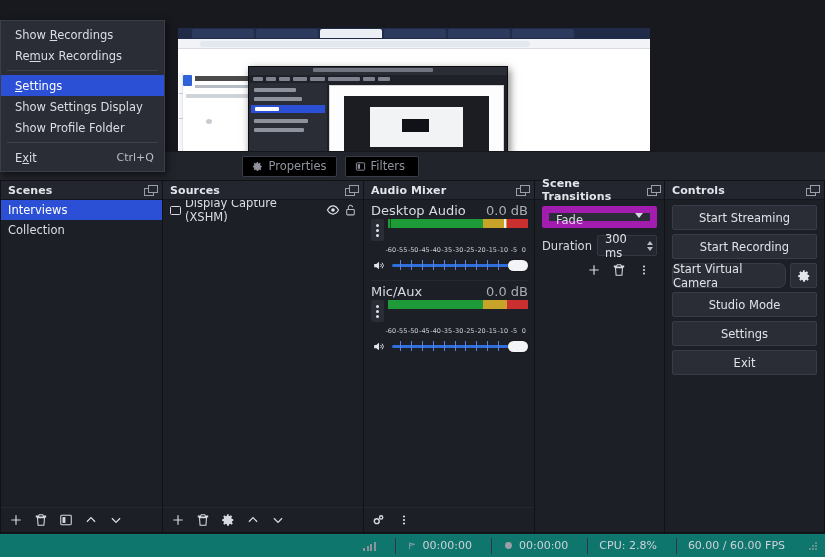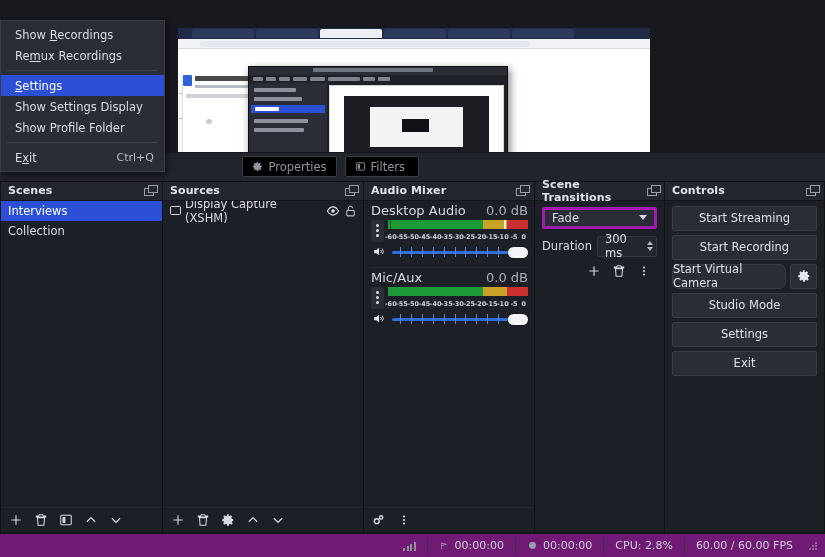--- a/index.html
+++ b/index.html
@@ -146,36 +146,36 @@
   .mx-db { color:#a9adb6; }
   .mx-meterrow { display:flex; align-items:flex-start; gap:4px; margin-top:1px;}
   .dots-btn { width:13px; height:22px; background:#2a2d35; border-radius:2px; display:flex; flex-direction:column;
               align-items:center; justify-content:center; gap:2px; flex:0 0 auto; cursor:pointer;}
   .dots-btn i { width:3px; height:3px; background:#dfe1e6; border-radius:50%; display:block;}
   .meterbox { flex:1 1 auto; }
   .meter { height:9px; width:100%;
      background:linear-gradient(90deg,#1e9b38 0 68%, #c8a32a 68% 85%, #cc2f2f 85% 100%); position:relative;}
   .meter .peak { position:absolute; top:0; bottom:0; width:2px; background:#f0f0f0; }
   .meter .mark { position:absolute; top:0; bottom:0; width:1px; background:rgba(0,0,0,.45); }
-  .scale { position:relative; height:9px; margin-top:4px;font-weight:bold; }
+  .scale { position:relative; height:9px; margin-top:18px; }
   .scale span { position:absolute; top:0; font-size:6.5px; color:#cfd2d9; transform:translateX(-50%); white-space:nowrap;}
   .mx-volrow { display:flex; align-items:center; gap:6px; height:20px; }
   .spk-ic { width:15px; height:13px; position:relative; flex:0 0 auto; cursor:pointer;}
   .slider { flex:1 1 auto; position:relative; height:14px; }
   .slider .track { position:absolute; left:0; right:0; top:6px; height:3px; background:#2f6fdd; border-radius:2px;}
   .slider .tick { position:absolute; top:2px; width:1px; height:10px; background:#5b83e4; }
   .slider .handle { position:absolute; right:0; top:2px; width:20px; height:11px; background:#f3f4f7;
                     border-radius:6px; box-shadow:0 0 2px rgba(0,0,0,.5);}
   .mx-sep { height:1px; background:#262932; margin:5px 0 2px; }
 
   
   .tr { padding:6px 7px 0 7px; }
   .combo {
-    height:22px; background:#2a2d35; border:3px solid #a21caf; border-radius:2px;
-    display:flex; align-items:center; justify-content:space-between; padding:0 7px;
+    height:22px; background:#2a2d35; border:7px solid #a21caf; border-radius:2px;
+    display:flex; align-items:flex-start; justify-content:space-between; padding:0 7px;
     font-size:11.5px; color:#dcdee4; cursor:pointer;
   }
   .caret { width:0;height:0;border-left:4px solid transparent;border-right:4px solid transparent;border-top:5px solid #d6d9e0;}
   .tr-dur { display:flex; align-items:center; gap:5px; margin-top:7px; }
   .tr-dur .lbl { font-size:11.5px; color:#d9dbe2; }
   .spin { flex:1 1 auto; height:21px; background:#23262e; border:1px solid #343842; border-radius:2px;
           display:flex; align-items:center; justify-content:space-between; }
   .spin .val { padding-left:7px; font-size:11.5px; color:#e0e2e8; }
   .spin .arrows { display:flex; flex-direction:column; width:13px; height:19px; justify-content:center; align-items:center; gap:2px;}
   .spin .arrows i { display:block; width:0;height:0;border-left:3px solid transparent;border-right:3px solid transparent;}
@@ -190,22 +190,22 @@
     display:flex; align-items:center; justify-content:center;
     font-size:11.5px; color:#e0e2e8; cursor:pointer;
   }
   .cbtn-row { display:flex; gap:4px; }
   .cbtn-row .cbtn { flex:1 1 auto;border-radius:7px; }
   .gear-btn { width:27px; flex:0 0 27px; display:flex; align-items:center; justify-content:center;
               background:#2a2d35; border:1px solid #383c46; border-radius:2px; cursor:pointer;}
 
   
   .statusbar {
-    height:24px; flex:0 0 24px; background:#701a75; border-top:1px solid #14161b;
-    display:flex; align-items:center; justify-content:flex-end; gap:0; padding-right:8px;
+    height:24px; flex:0 0 24px; background:#0f766e; border-top:1px solid #14161b;
+    display:flex; align-items:center; justify-content:flex-end; gap:8px; padding-right:8px;
   }
   .sb-seg { display:flex; align-items:center; gap:5px; padding:0 11px; height:16px;
             border-left:1px solid #33363f; font-size:11px; color:#cfd2d9; white-space:nowrap;}
   .sb-seg:first-child { border-left:none; }
   .sig { display:flex; align-items:flex-end; gap:1.5px; height:10px; }
   .sig i { width:2px; background:#8d929c; display:block;}
   .grip { width:9px; height:9px; margin-left:4px; position:relative; opacity:.6;}
   .grip i { position:absolute; width:2px; height:2px; background:#9ea3ad; }
 </style>
 </head>

